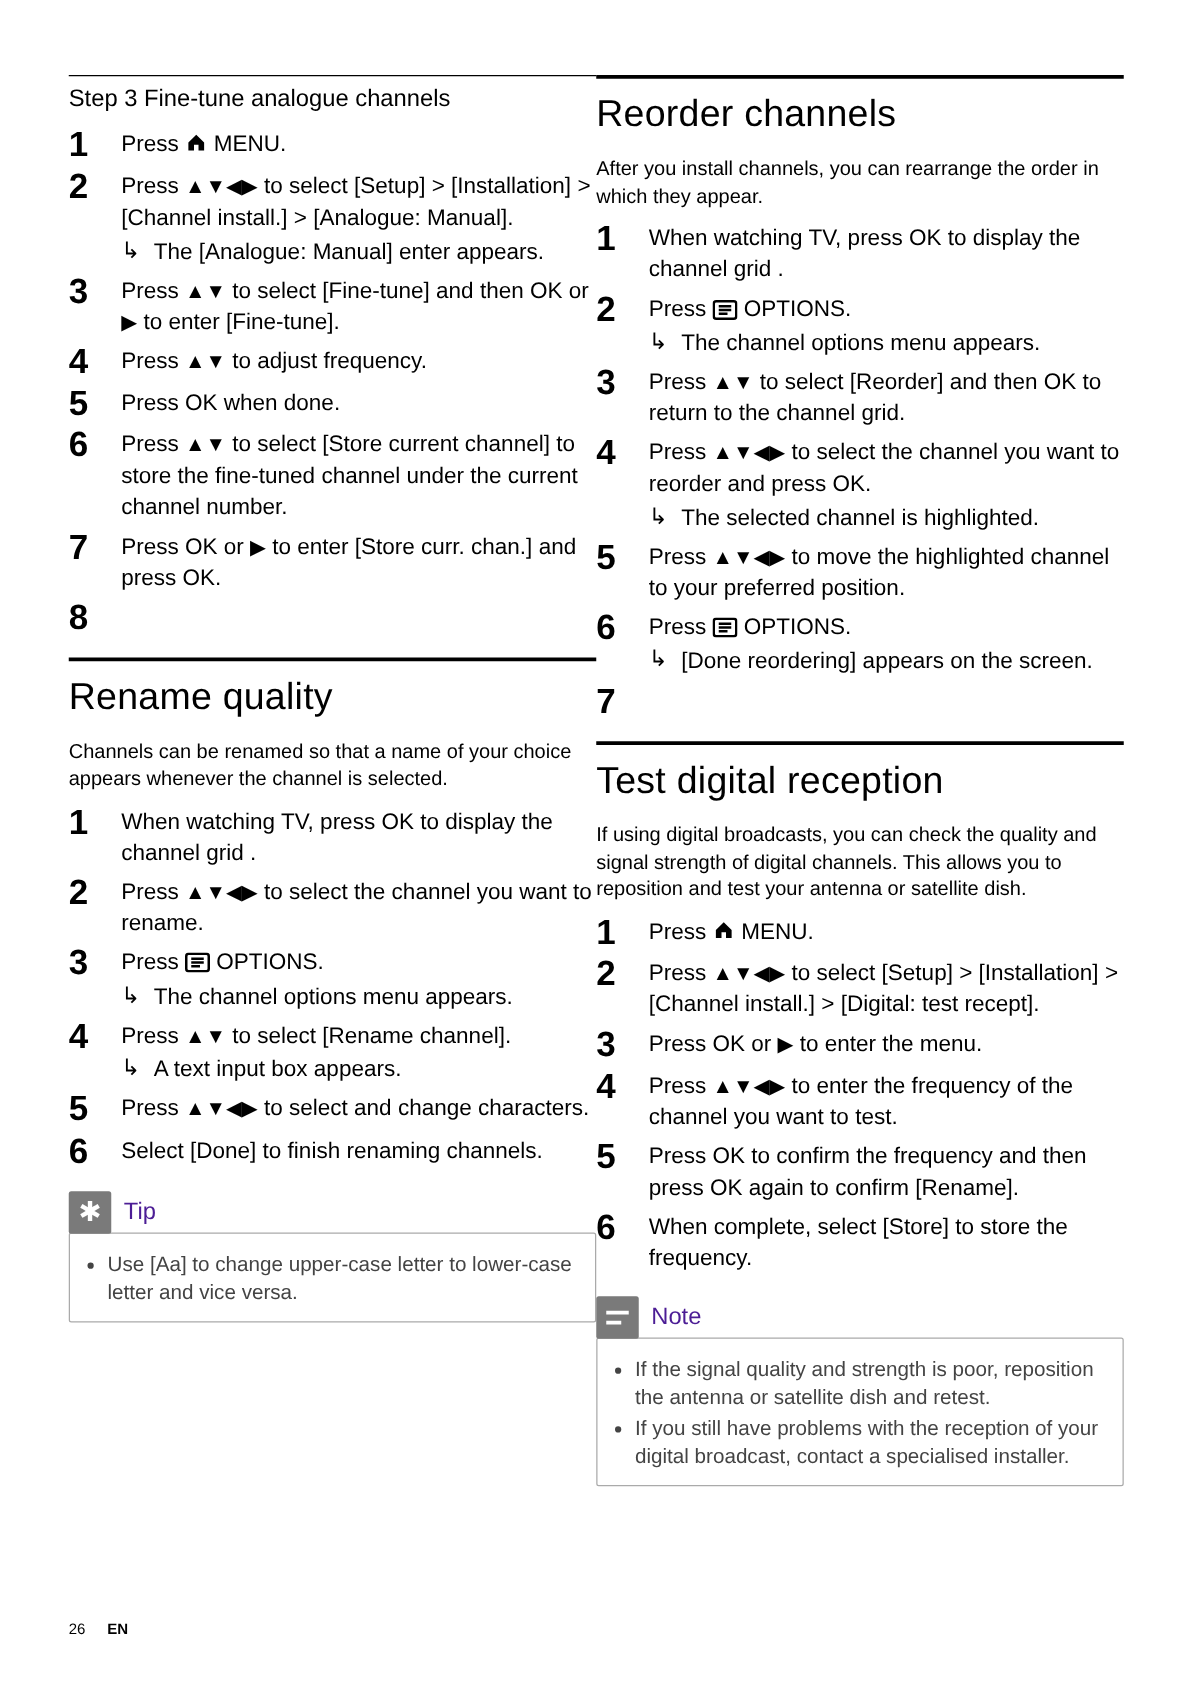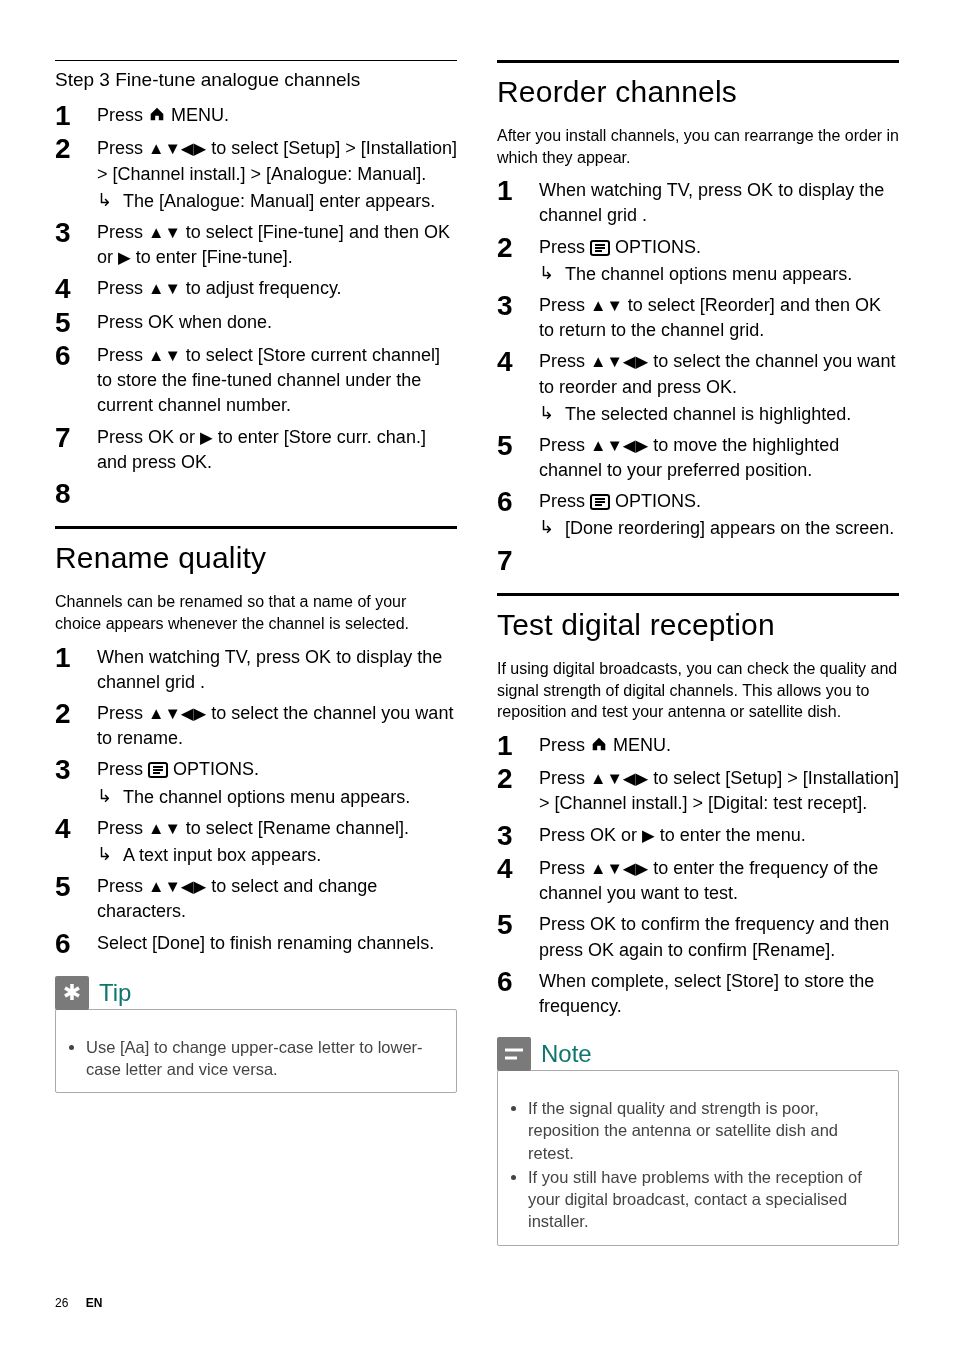--- a/index.html
+++ b/index.html
@@ -13,21 +13,20 @@
   }
   .page {
     width: 954px;
     height: 1350px;
     box-sizing: border-box;
     padding: 60px 55px 40px 55px;
     position: relative;
   }
   .columns {
     display: flex;
-    gap: 40px;
   }
   .col {
     flex: 1 1 0;
     min-width: 0;
   }
   h2.section {
     font-size: 30px;
     font-weight: 400;
     margin: 18px 0 16px 0;
     border-top: 3px solid #000;
@@ -103,27 +102,27 @@
     height: 34px;
     background: #7a7a7a;
     color: #fff;
     display: flex;
     align-items: center;
     justify-content: center;
     font-size: 22px;
     border-radius: 2px;
   }
   .box-label {
-    color: #0f766e;
-    font-size: 24px;
+    color: #4c1d95;
+    font-size: 19px;
   }
   .box-body {
     border: 1px solid #aaa;
     border-radius: 2px;
-    padding: 24px 12px 10px 12px;
+    padding: 12px 12px 10px 12px;
     font-size: 16.5px;
     line-height: 1.35;
     color: #444;
   }
   .box-body ul {
     margin: 0;
     padding-left: 18px;
   }
   .box-body li {
     margin: 2px 0;

